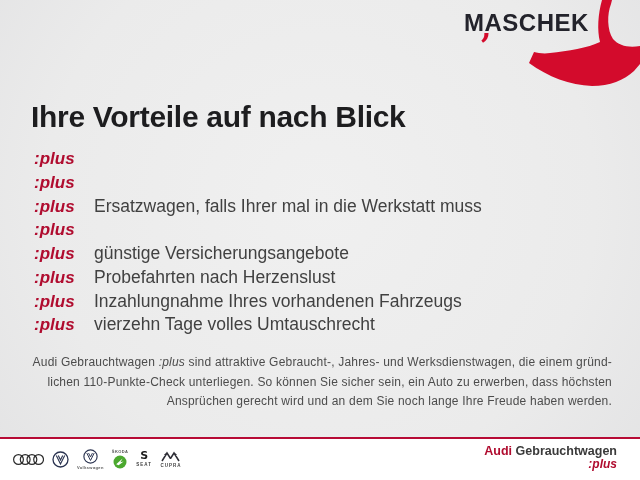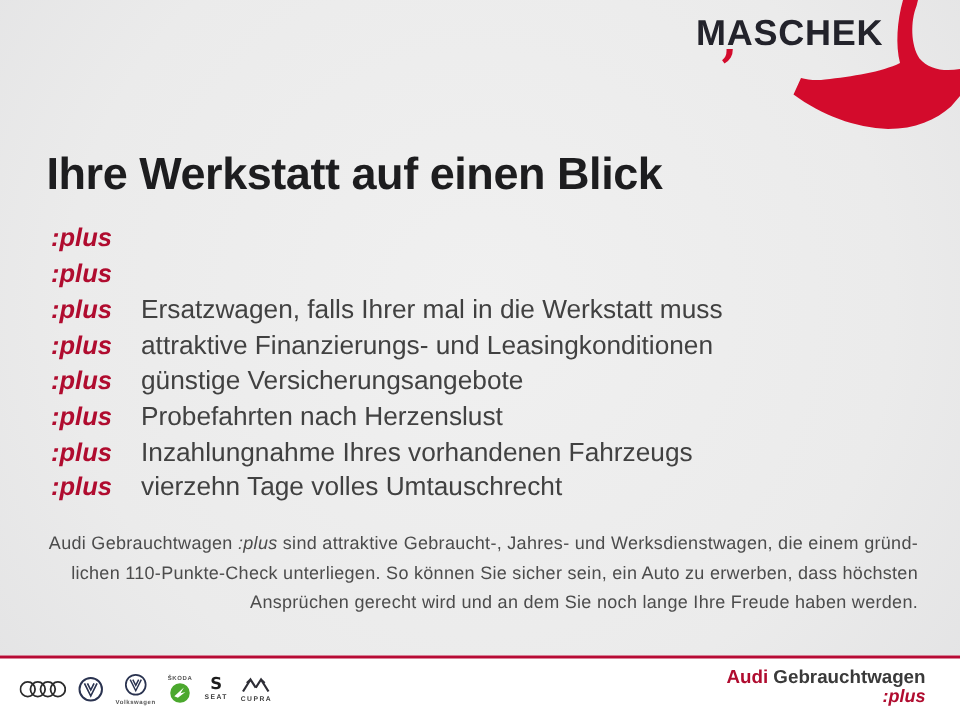--- a/index.html
+++ b/index.html
@@ -90,36 +90,35 @@
       C 607,30 607,14 611,4
       L 612,0
       Z"></path>
   </svg>
 
   <div class="brand">
     <div class="brand-name">MASCHEK</div>
     <span class="brand-comma">,</span>
   </div>
 
-  <h1 class="title">Ihre Werkstatt auf einen Blick</h1>
+  <h1 class="title">Ihre Vorteile auf nach Blick</h1>
 
   <ul class="benefits">
     <li>
       <span class="plus-bullet">:plus</span>
     </li>
     <li>
       <span class="plus-bullet">:plus</span>
     </li>
     <li>
       <span class="plus-bullet">:plus</span>
       <span class="benefit-text">Ersatzwagen, falls Ihrer mal in die Werkstatt muss</span>
     </li>
     <li>
       <span class="plus-bullet">:plus</span>
-      <span class="benefit-text">attraktive Finanzierungs- und Leasingkonditionen</span>
     </li>
     <li>
       <span class="plus-bullet">:plus</span>
       <span class="benefit-text">günstige Versicherungsangebote</span>
     </li>
     <li>
       <span class="plus-bullet">:plus</span>
       <span class="benefit-text">Probefahrten nach Herzenslust</span>
     </li>
     <li>

